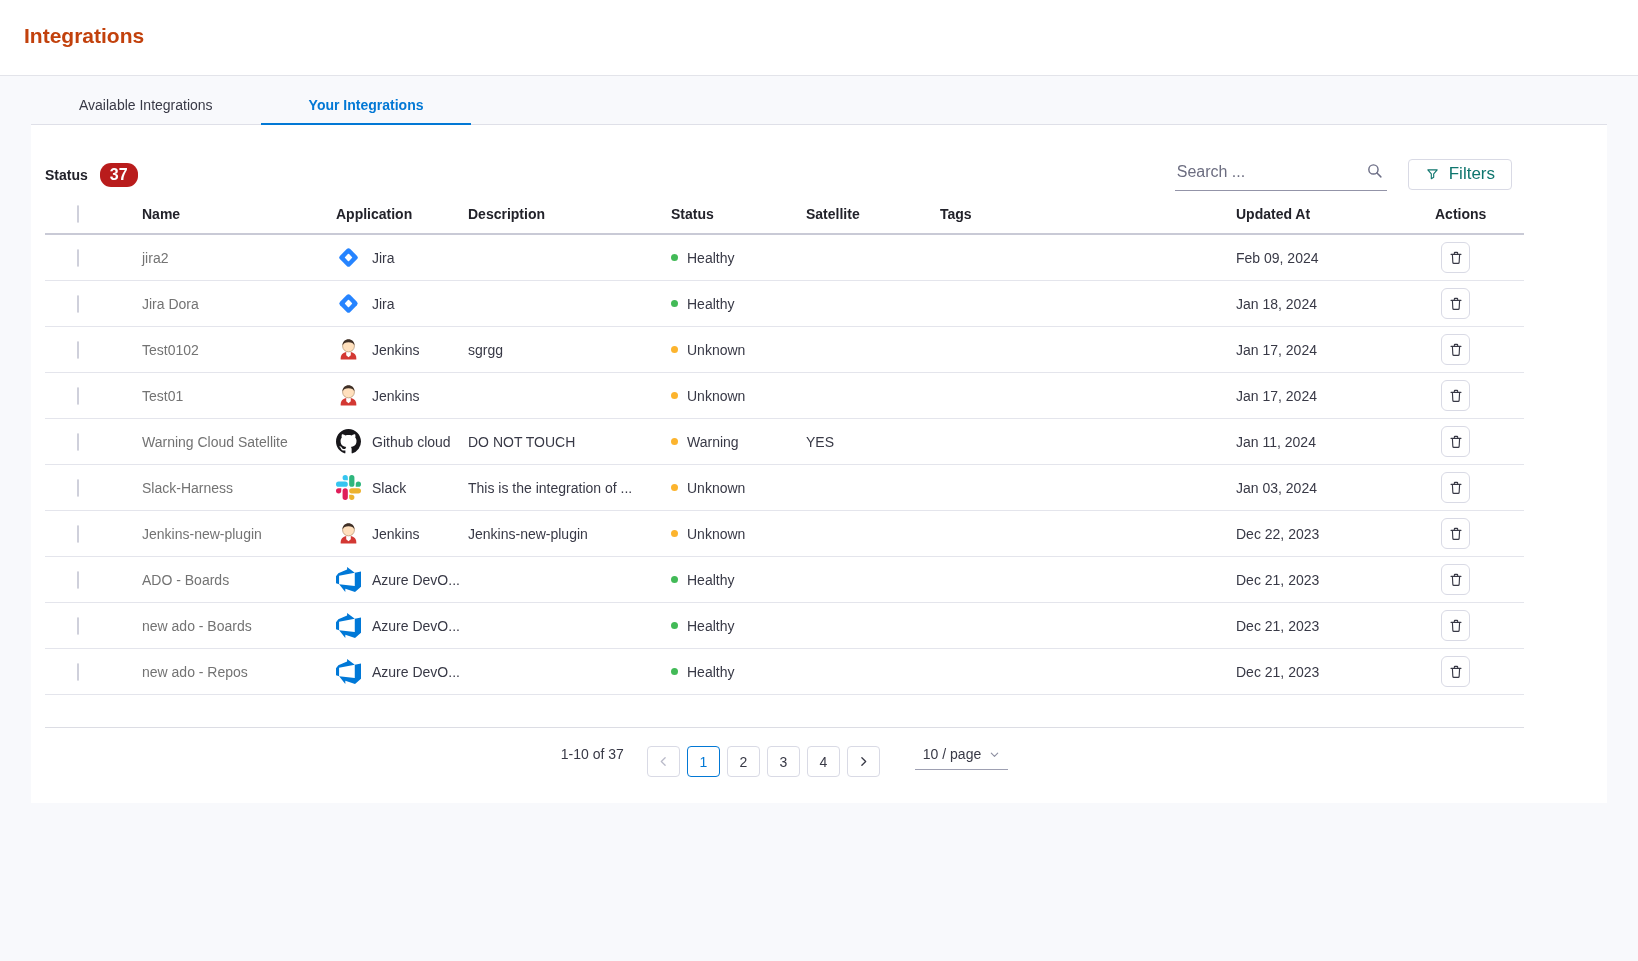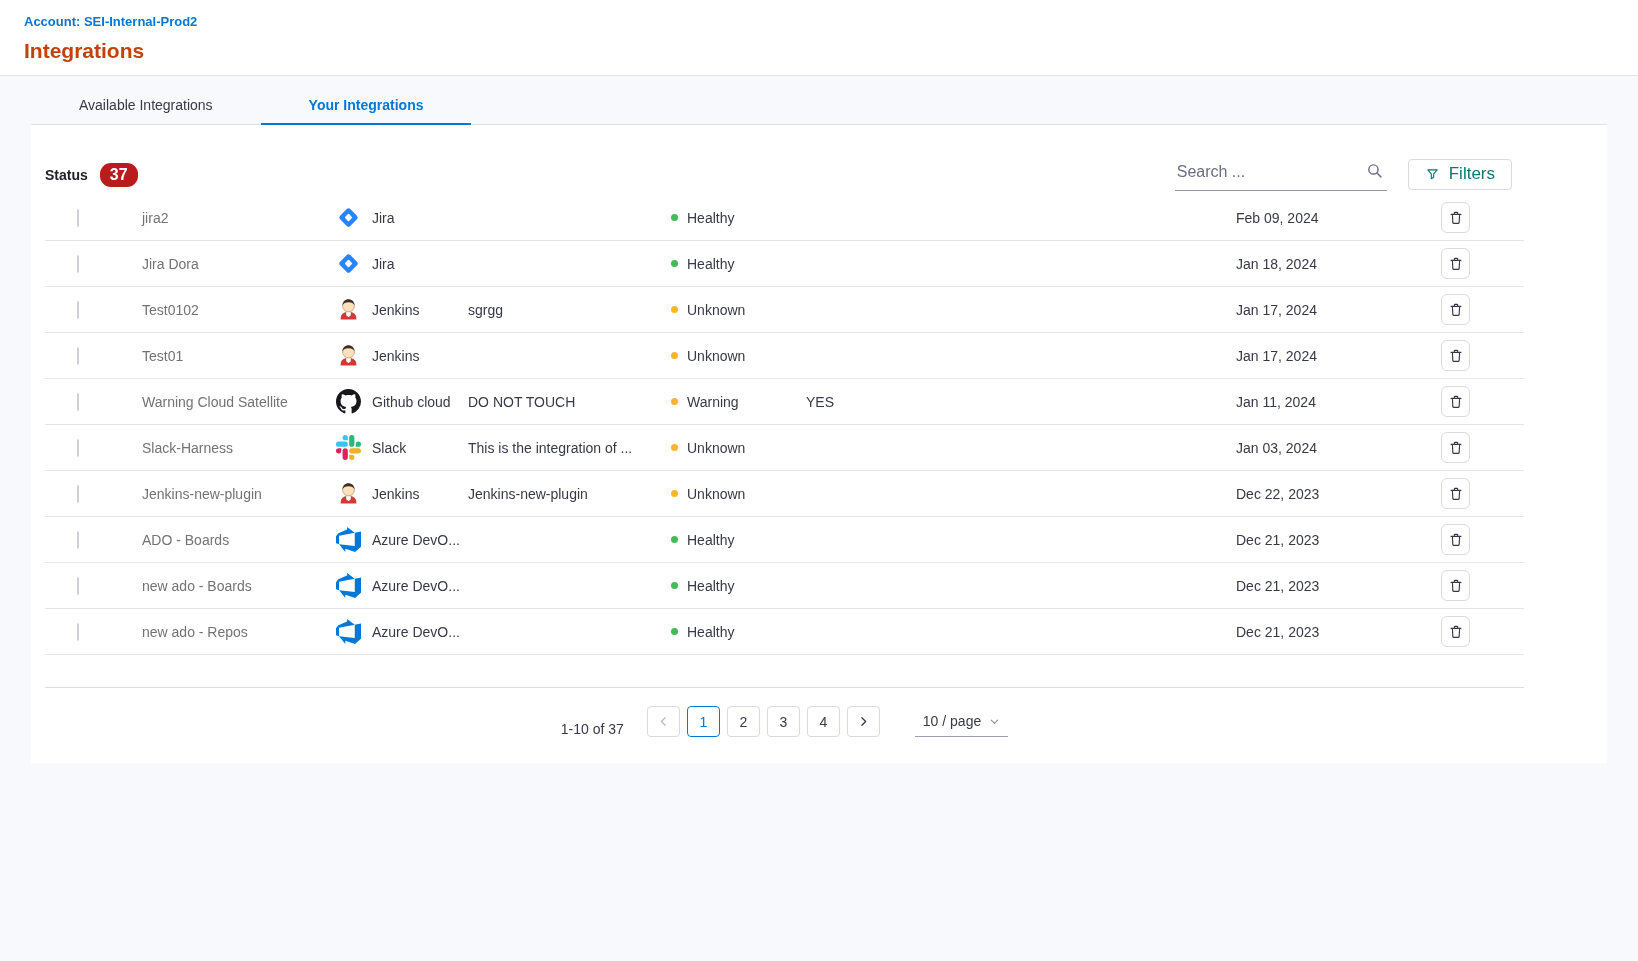--- a/index.html
+++ b/index.html
@@ -97,21 +97,21 @@
     width:29px; height:31px; margin-left:6px;
     display:flex; align-items:center; justify-content:center;
     background:#fff; border:1px solid #d9dae5; border-radius:6px;
     color:#383946; cursor:pointer;
   }
   .table-bottom { margin-left:14px; width:1479px; height:33px;
     border-bottom:1px solid #dcdde4; }
   
   .pagination {
     margin:18px 0 14px 14px; width:1479px;
-    display:flex; align-items:flex-end; justify-content:center; gap:7px;
+    display:flex; align-items:flex-start; justify-content:center; gap:7px;
   }
   .range-label { font-size:14px; color:#383946; margin-right:16px; }
   .pg-btn {
     min-width:33px; height:31px; padding:0;
     display:flex; align-items:center; justify-content:center;
     background:#fff; border:1px solid #d9dae5; border-radius:4px;
     font-size:14px; color:#383946; cursor:pointer;
     font-family:"Liberation Sans", sans-serif;
   }
   .pg-btn.active { border-color:#0278d5; color:#0278d5; }
@@ -152,21 +152,20 @@
     <g id="icon-azuredevops">
       <path fill="#0078d7" d="M0 8.877L2.247 5.91l8.405-3.416V.022l7.37 5.393L2.966 8.338v8.225L0 15.707zm24-4.45v14.651l-5.753 4.9-9.303-3.057v3.056l-5.978-7.416 15.057 1.798V5.415z"></path>
     </g>
     <g id="icon-trash">
       <path d="M4.5 6.5h15M9.5 6.5V4.6a1 1 0 0 1 1-1h3a1 1 0 0 1 1 1v1.9M6.6 6.5l.65 12.1a1.6 1.6 0 0 0 1.6 1.5h6.3a1.6 1.6 0 0 0 1.6-1.5l.65-12.1" fill="none" stroke="currentColor" stroke-width="1.7" stroke-linecap="round" stroke-linejoin="round"></path>
     </g>
   </defs>
 </svg>
 
 <header class="top-header">
-  <div class="account-link">Account: SEI-Internal-Prod2</div>
   <h1 class="page-title">Integrations</h1>
 </header>
 
 <nav class="tabbar">
   <div class="tab">Available Integrations</div>
   <div class="tab active">Your Integrations</div>
 </nav>
 
 <main class="panel">
 
@@ -190,20 +189,31 @@
           <svg width="15" height="15" viewBox="0 0 24 24">
               <path d="M4.5 4.5h15l-5.6 6.6v5.4l-3.8 2.2v-7.6z" fill="none" stroke="currentColor" stroke-width="1.8" stroke-linejoin="round"></path>
             </svg>
         </span>
         <span>Filters</span>
       </button>
     </div>
   </div>
 
   <div class="table">
+    <div class="thead-row">
+      <div><span class="checkbox"></span></div>
+      <div>Name</div>
+      <div>Application</div>
+      <div>Description</div>
+      <div>Status</div>
+      <div>Satellite</div>
+      <div>Tags</div>
+      <div>Updated At</div>
+      <div>Actions</div>
+    </div>
     <div>
   <div class="trow">
     <div><span class="checkbox"></span></div>
     <div><a class="name-link">jira2</a></div>
     <div class="app-cell">
       <svg class="app-icon" viewBox="0 0 24 24">
               <use href="#icon-jira"></use>
             </svg>
       <span>Jira</span>
     </div>

